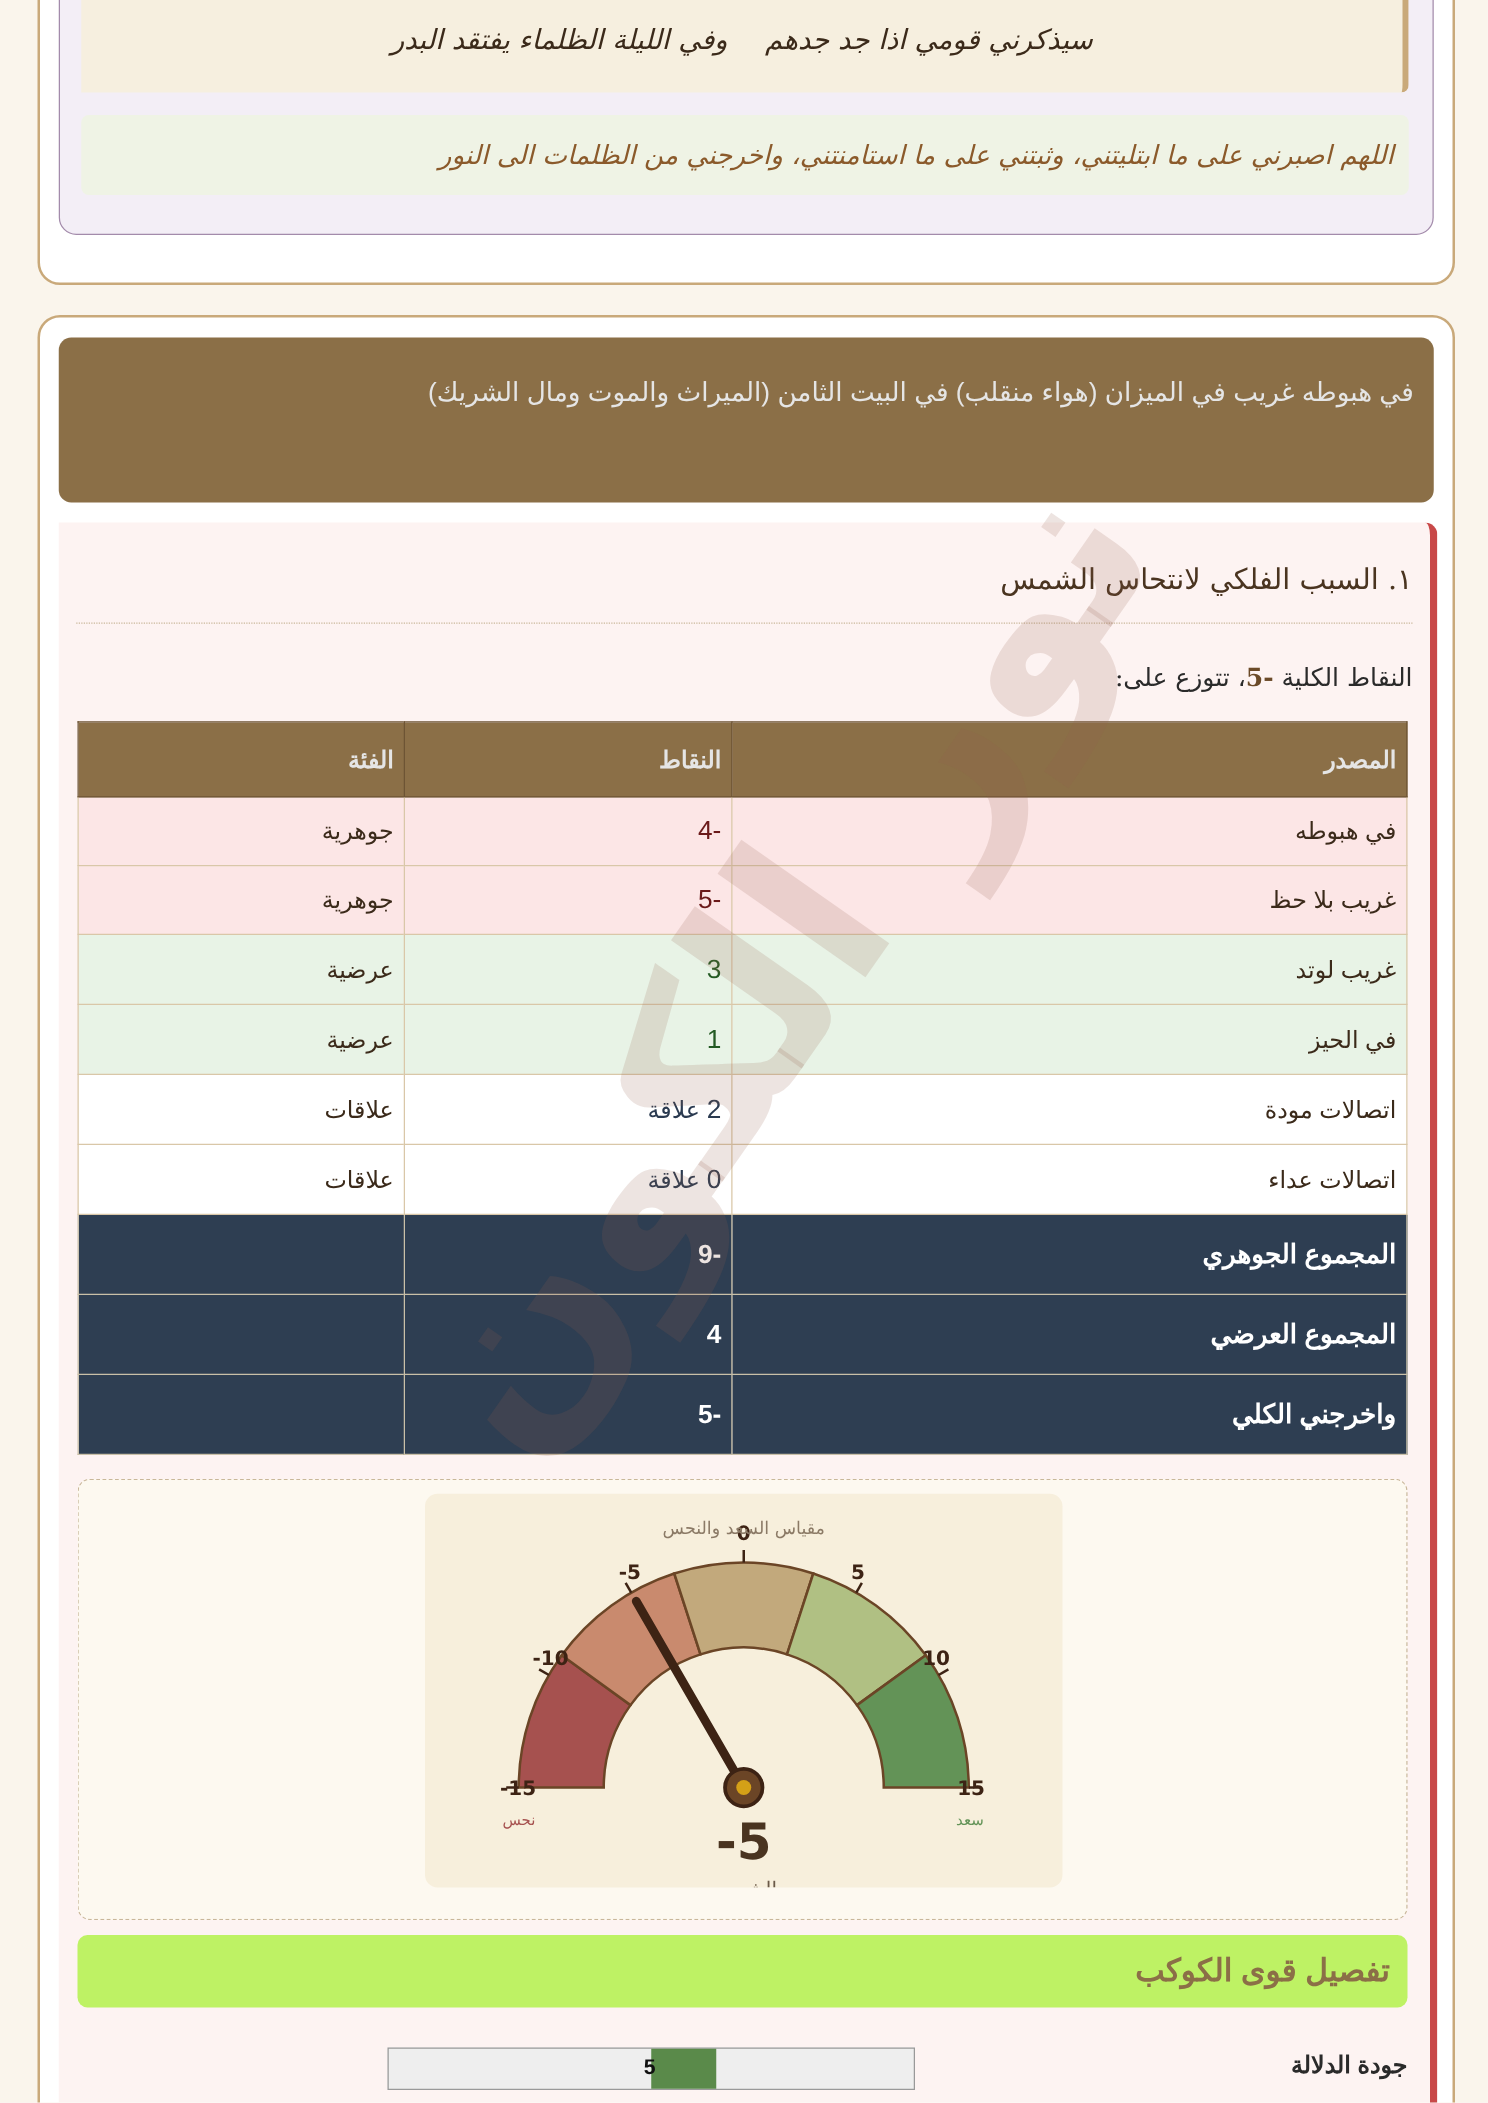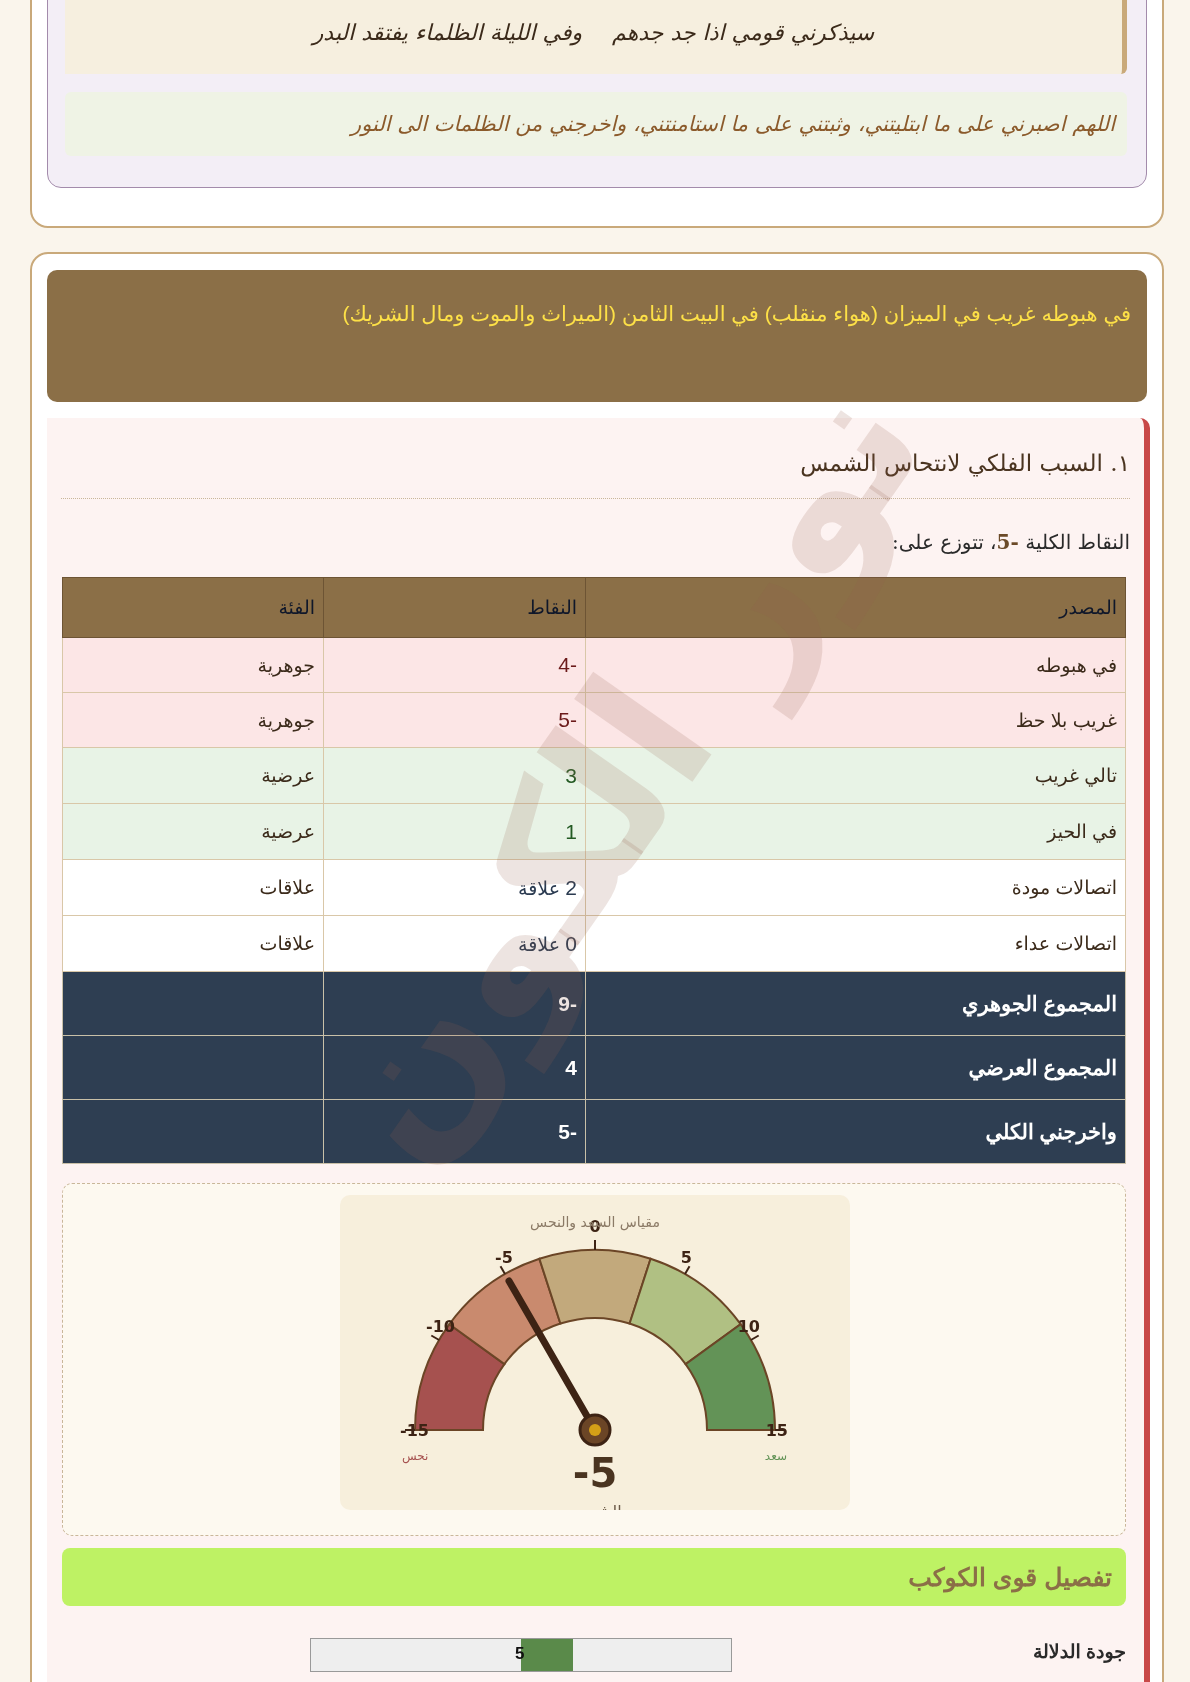--- a/index.html
+++ b/index.html
@@ -47,21 +47,21 @@
   .planet-header {
     position: absolute; left: 47px; top: 270px; width: 1100px; height: 132px;
     background: #8b6f47; border-radius: 10px; color: #fff;
     padding: 18px 16px 0 16px;
   }
   .planet-header .title {
     font-family: "Liberation Sans", sans-serif; font-weight: bold; font-size: 30px;
     line-height: 38px; color: #ffffff;
   }
   .planet-header .subtitle {
-    margin-top: 14px; font-family: "Liberation Sans", sans-serif; font-size: 21px; color: #fde047;
+    margin-top: 14px; font-family: "Liberation Sans", sans-serif; font-size: 21px; color: #e5e5e5;
   }
 
   .section {
     position: absolute; left: 47px; top: 418px; width: 1103px; height: 1300px;
     background: #fdf3f2; border-right: 6px solid #c84848; border-radius: 0 10px 0 0;
   }
   .section-title {
     position: absolute; right: 14px; top: 32px;
     font-family: "DejaVu Serif", serif; font-weight: normal; font-size: 23px; color: #4a3420;
   }
@@ -85,21 +85,21 @@
   }
 
   table.points {
     position: absolute; left: 62px; top: 577px; width: 1064px;
     border-collapse: collapse; font-family: "Liberation Sans", sans-serif;
   }
   table.points th, table.points td {
     border: 1.5px solid #d9c7a8; text-align: right; padding: 0 8px; font-size: 19px;
   }
   table.points th {
-    background: #8b6f47; color: #0f172a; height: 60px; font-weight: normal; border-color: #6d5434;
+    background: #8b6f47; color: #e5e5e5; height: 60px; font-weight: bold; border-color: #6d5434;
   }
   table.points td.c-src { width: 540px; }
   table.points td.c-pts { width: 262px; }
   table.points tr.neg td { background: #fce6e6; height: 55px; }
   table.points tr.neg td.c-pts { color: #6b1a1a; }
   table.points tr.pos td { background: #e8f3e6; height: 56px; }
   table.points tr.pos td.c-pts { color: #235a23; }
   table.points tr.rel td { background: #ffffff; height: 56px; }
   table.points tr.rel td.c-pts { color: #2a3a50; }
   table.points td { color: #3b2a1a; }
@@ -187,21 +187,21 @@
       <td class="c-src">في هبوطه</td>
       <td class="c-pts"><span class="num">-4</span></td>
       <td>جوهرية</td>
     </tr>
     <tr class="neg">
       <td class="c-src">غريب بلا حظ</td>
       <td class="c-pts"><span class="num">-5</span></td>
       <td>جوهرية</td>
     </tr>
     <tr class="pos">
-      <td class="c-src">تالي غريب</td>
+      <td class="c-src">غريب لوتد</td>
       <td class="c-pts"><span class="num">3</span></td>
       <td>عرضية</td>
     </tr>
     <tr class="pos">
       <td class="c-src">في الحيز</td>
       <td class="c-pts"><span class="num">1</span></td>
       <td>عرضية</td>
     </tr>
     <tr class="rel">
       <td class="c-src">اتصالات مودة</td>

